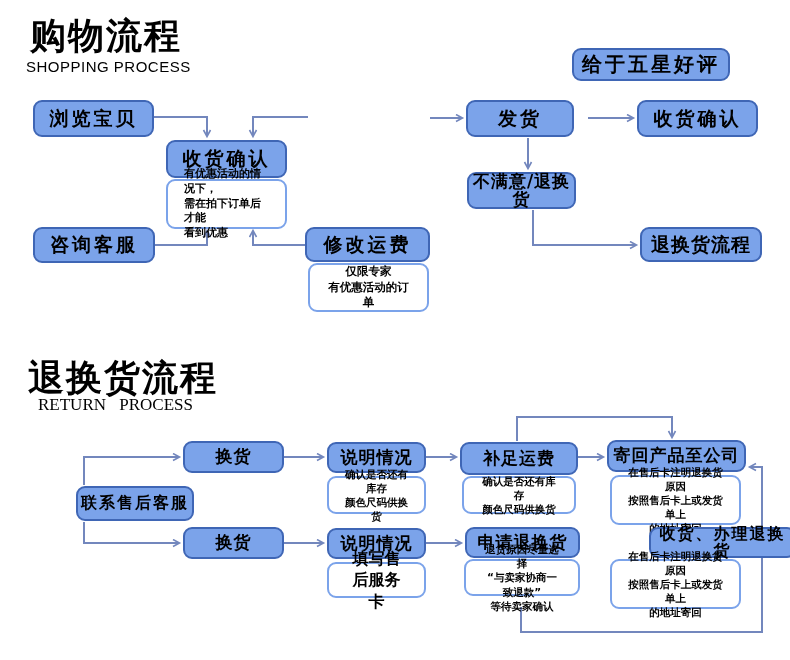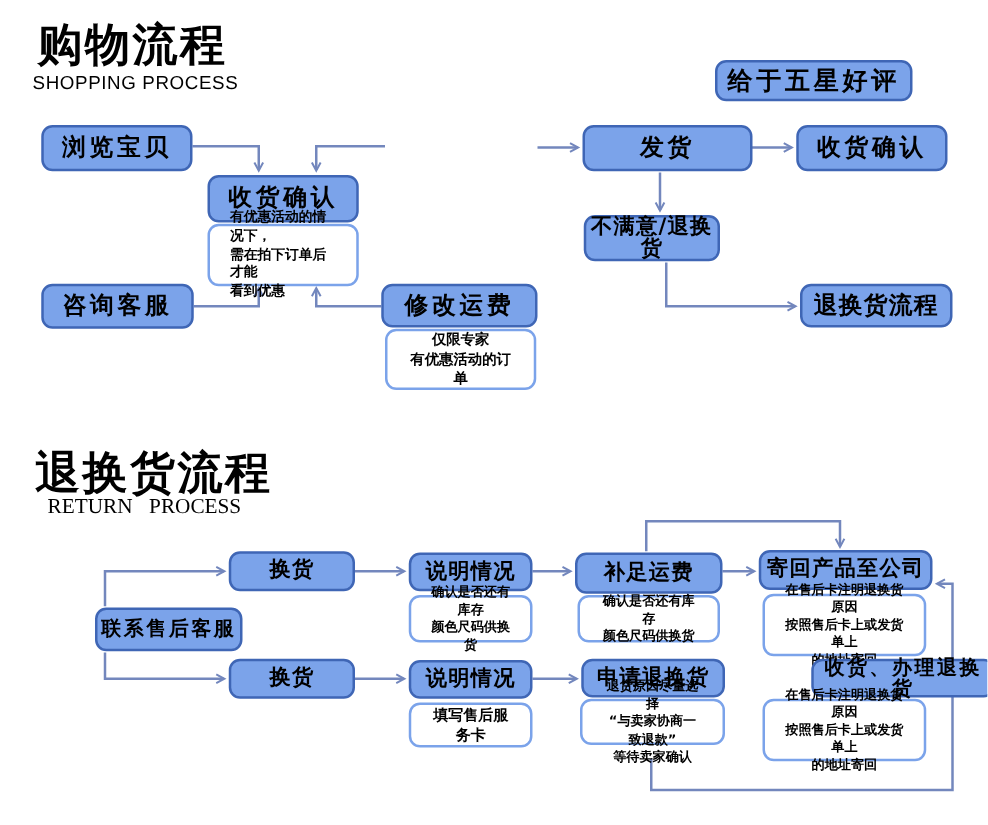--- a/index.html
+++ b/index.html
@@ -64,21 +64,21 @@
     <polyline class="wire" points="426,543 461,543" marker-end="url(#arr)"></polyline>
     <polyline class="wire" points="521,607 521,632 762,632 762,467 750,467" marker-end="url(#arr)"></polyline>
   </svg>
 
   <div class="title-cn" style="left:30px;top:12px;">购物流程</div>
   <div class="title-en-sans" style="left:26px;top:58px;">SHOPPING PROCESS</div>
 
   <div class="box" style="left:572px;top:48px;width:158px;height:33px;font-size:20px;">给于五星好评</div>
 
   <div class="box" style="left:33px;top:100px;width:121px;height:37px;">浏览宝贝</div>
-  <div class="box" style="left:466px;top:100px;width:136px;height:37px;">发货</div>
+  <div class="box" style="left:466px;top:100px;width:108px;height:37px;">发货</div>
   <div class="box" style="left:637px;top:100px;width:121px;height:37px;">收货确认</div>
 
   <div class="box" style="left:166px;top:140px;width:121px;height:38px;">收货确认</div>
   <div class="note left" style="left:166px;top:179px;width:121px;height:50px;">有优惠活动的情况下，
 需在拍下订单后才能
 看到优惠</div>
 
   <div class="box" style="left:33px;top:227px;width:122px;height:36px;">咨询客服</div>
 
   <div class="box" style="left:305px;top:227px;width:125px;height:35px;">修改运费</div>
@@ -100,21 +100,21 @@
   <div class="box md" style="left:460px;top:442px;width:118px;height:33px;">补足运费</div>
   <div class="note" style="left:462px;top:476px;width:114px;height:38px;font-size:10.5px;">确认是否还有库存
 颜色尺码供换货</div>
   <div class="box md" style="left:607px;top:440px;width:139px;height:32px;">寄回产品至公司</div>
   <div class="note" style="left:610px;top:475px;width:131px;height:50px;font-size:10.5px;">在售后卡注明退换货原因
 按照售后卡上或发货单上
 的地址寄回</div>
 
   <div class="box md" style="left:183px;top:527px;width:101px;height:32px;">换货</div>
   <div class="box md" style="left:327px;top:528px;width:99px;height:31px;">说明情况</div>
-  <div class="note" style="left:327px;top:562px;width:99px;height:36px;font-size:12px;">填写售后服务卡</div>
+  <div class="note" style="left:327px;top:562px;width:99px;height:36px;font-size:16px;">填写售后服务卡</div>
   <div class="box md" style="left:465px;top:527px;width:115px;height:31px;">申请退换货</div>
   <div class="note" style="left:464px;top:559px;width:116px;height:37px;font-size:10.5px;">退货原因尽量选择
 “与卖家协商一致退款”
 等待卖家确认</div>
   <div class="box sm" style="left:601px;top:527px;width:147px;height:31px;">收货、办理退换货</div>
   <div class="note" style="left:610px;top:559px;width:131px;height:50px;font-size:10.5px;">在售后卡注明退换货原因
 按照售后卡上或发货单上
 的地址寄回</div>
 
 </div>

